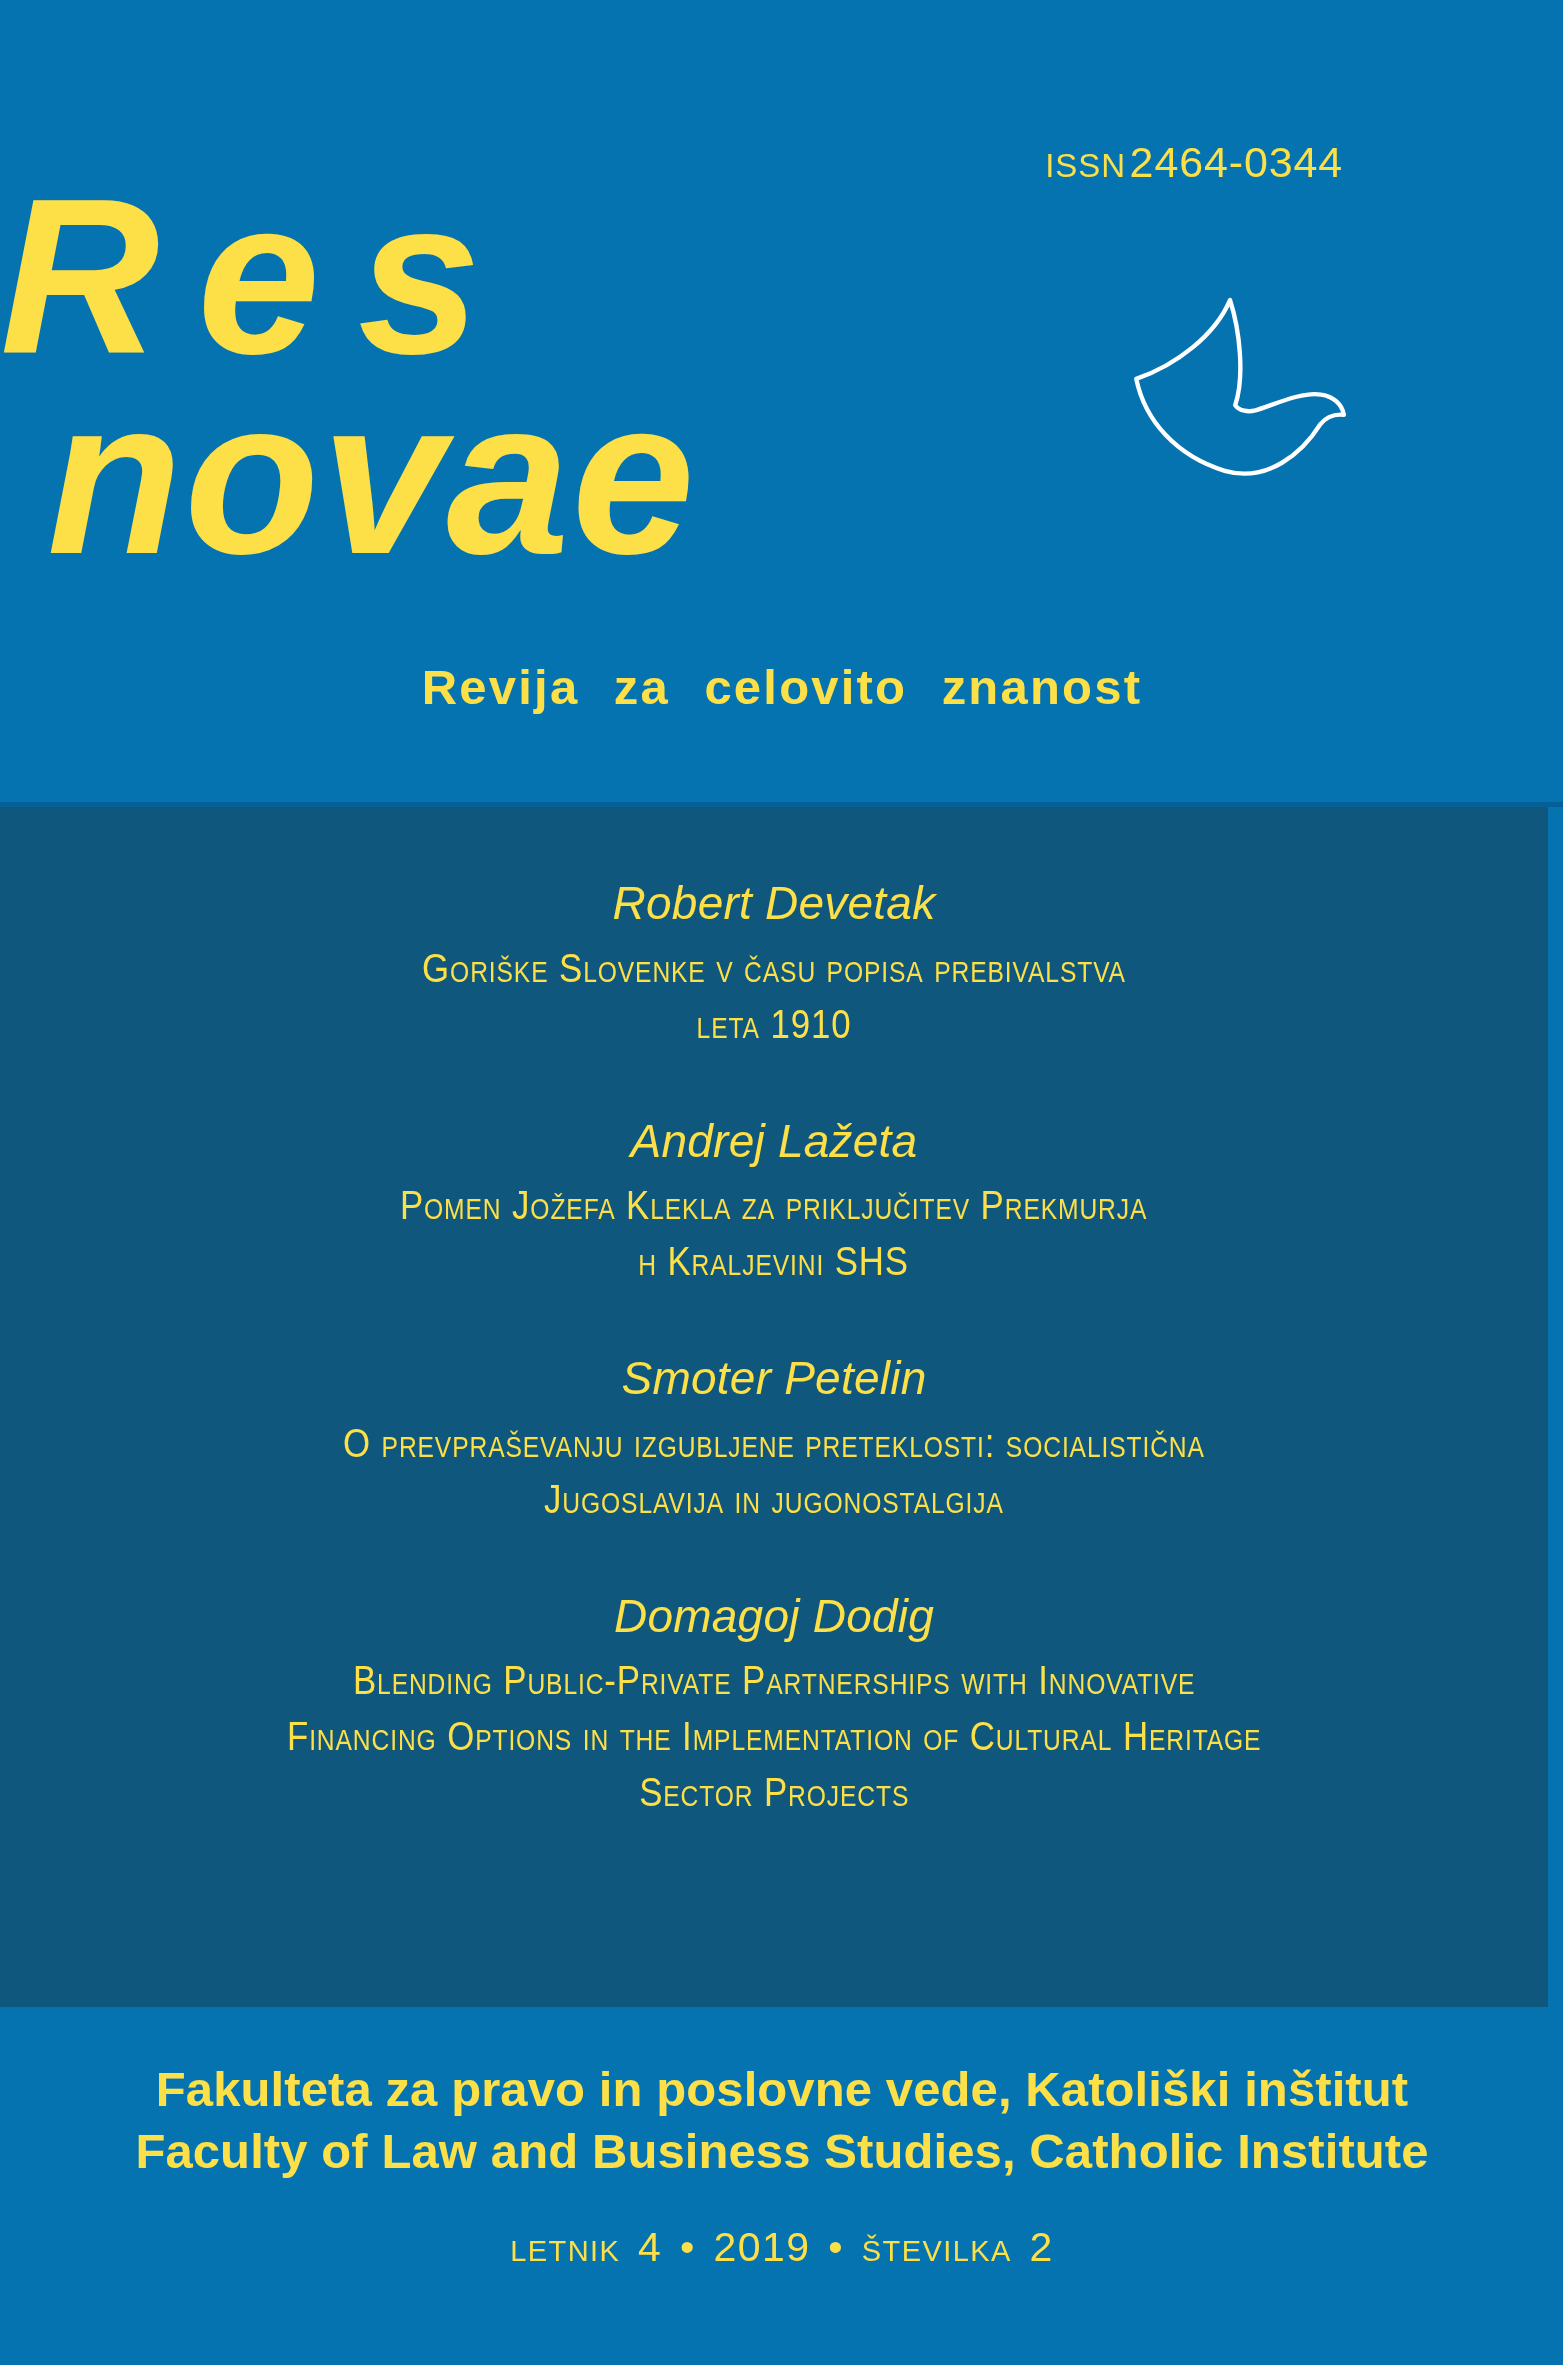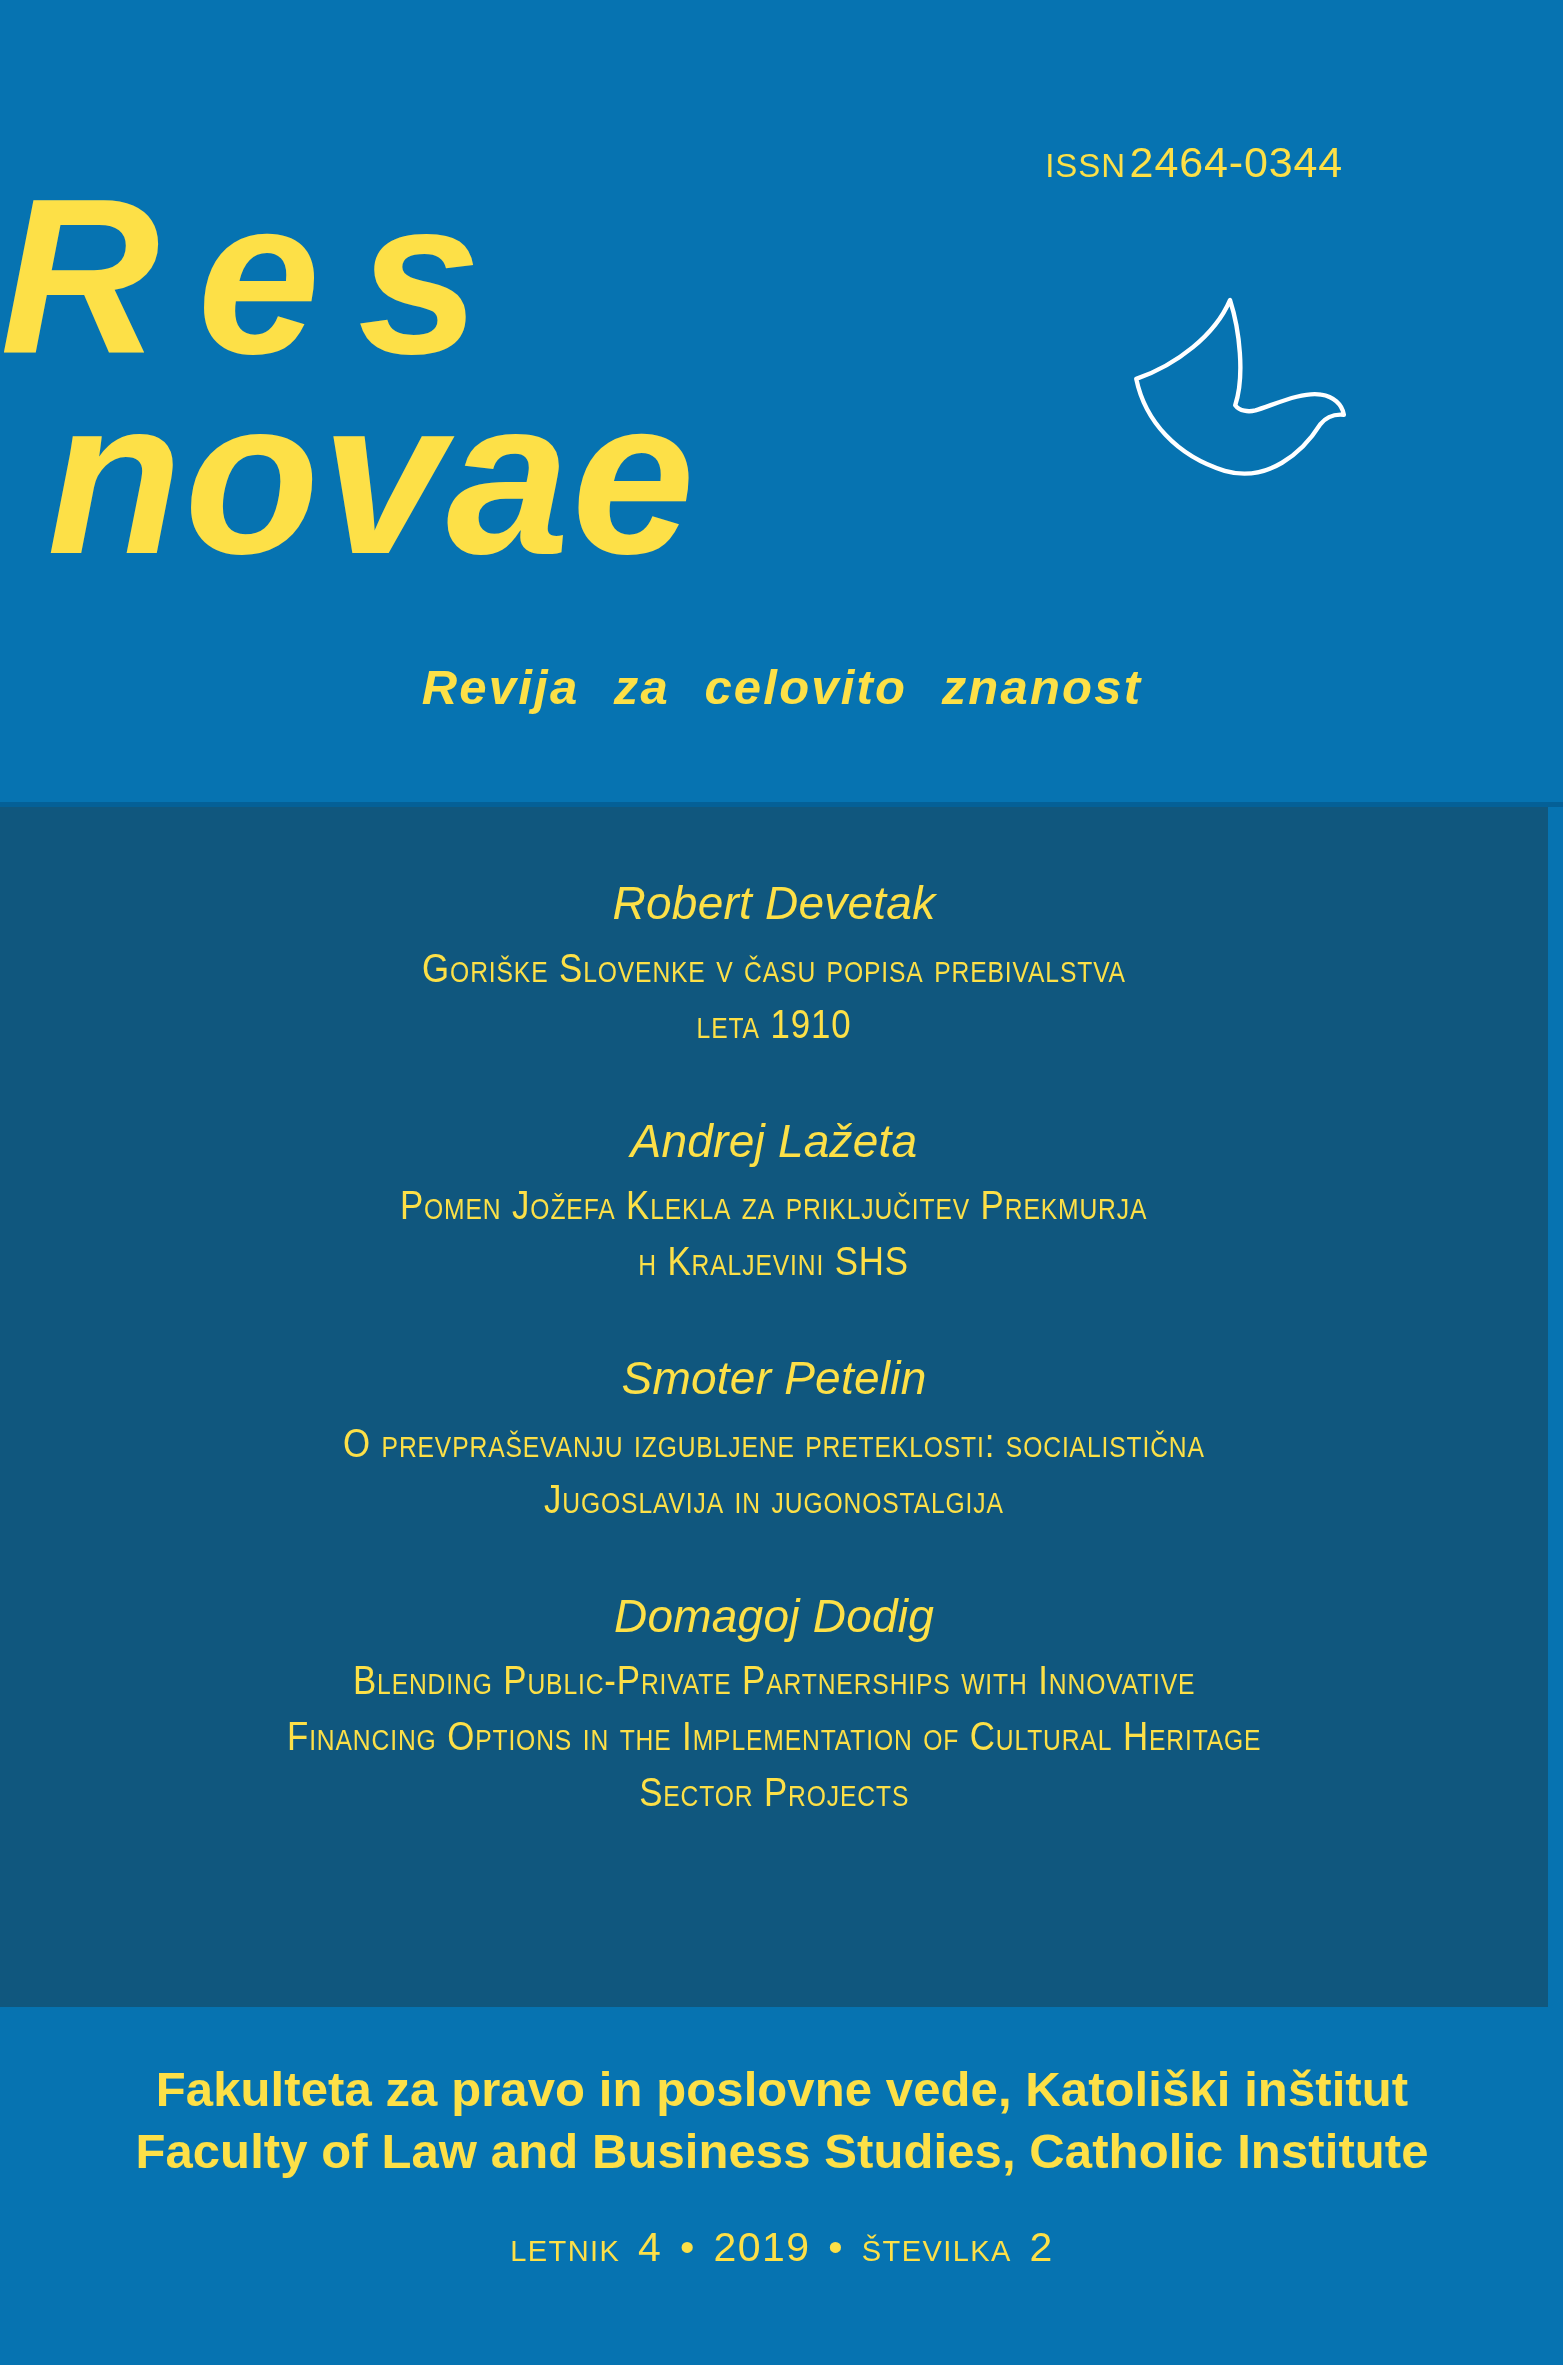--- a/index.html
+++ b/index.html
@@ -29,21 +29,21 @@
   }
   .brand-res  { font-size:221px; line-height:221px; }
   .brand-res .ls { letter-spacing:0.17em; margin-right:-0.17em; }
   .brand-novae { font-size:221px; line-height:221px; margin-top:-21px; letter-spacing:0.01em;padding-left:47px; }
   .dove {
     position:absolute; left:1131px; top:293px;
     width:219px; height:184px;
   }
   .subtitles { position:absolute; top:658px; left:0; width:100%; text-align:center; }
   .subtitle-sl {
-    font-style:italic; font-weight:700; font-size:49px; line-height:58px;
+    font-weight:700; font-size:49px; line-height:58px;
     letter-spacing:0.045em; word-spacing:0.38em;
   }
   .subtitle-en {
     font-style:italic; font-weight:400; font-size:48px; line-height:53px;
     letter-spacing:0.055em; word-spacing:0.5em; margin-top:8.8px;
   }
   
   .section-middle {
     position:absolute; top:807px; left:0; right:16px; height:1200px;
     background:#10577e;

